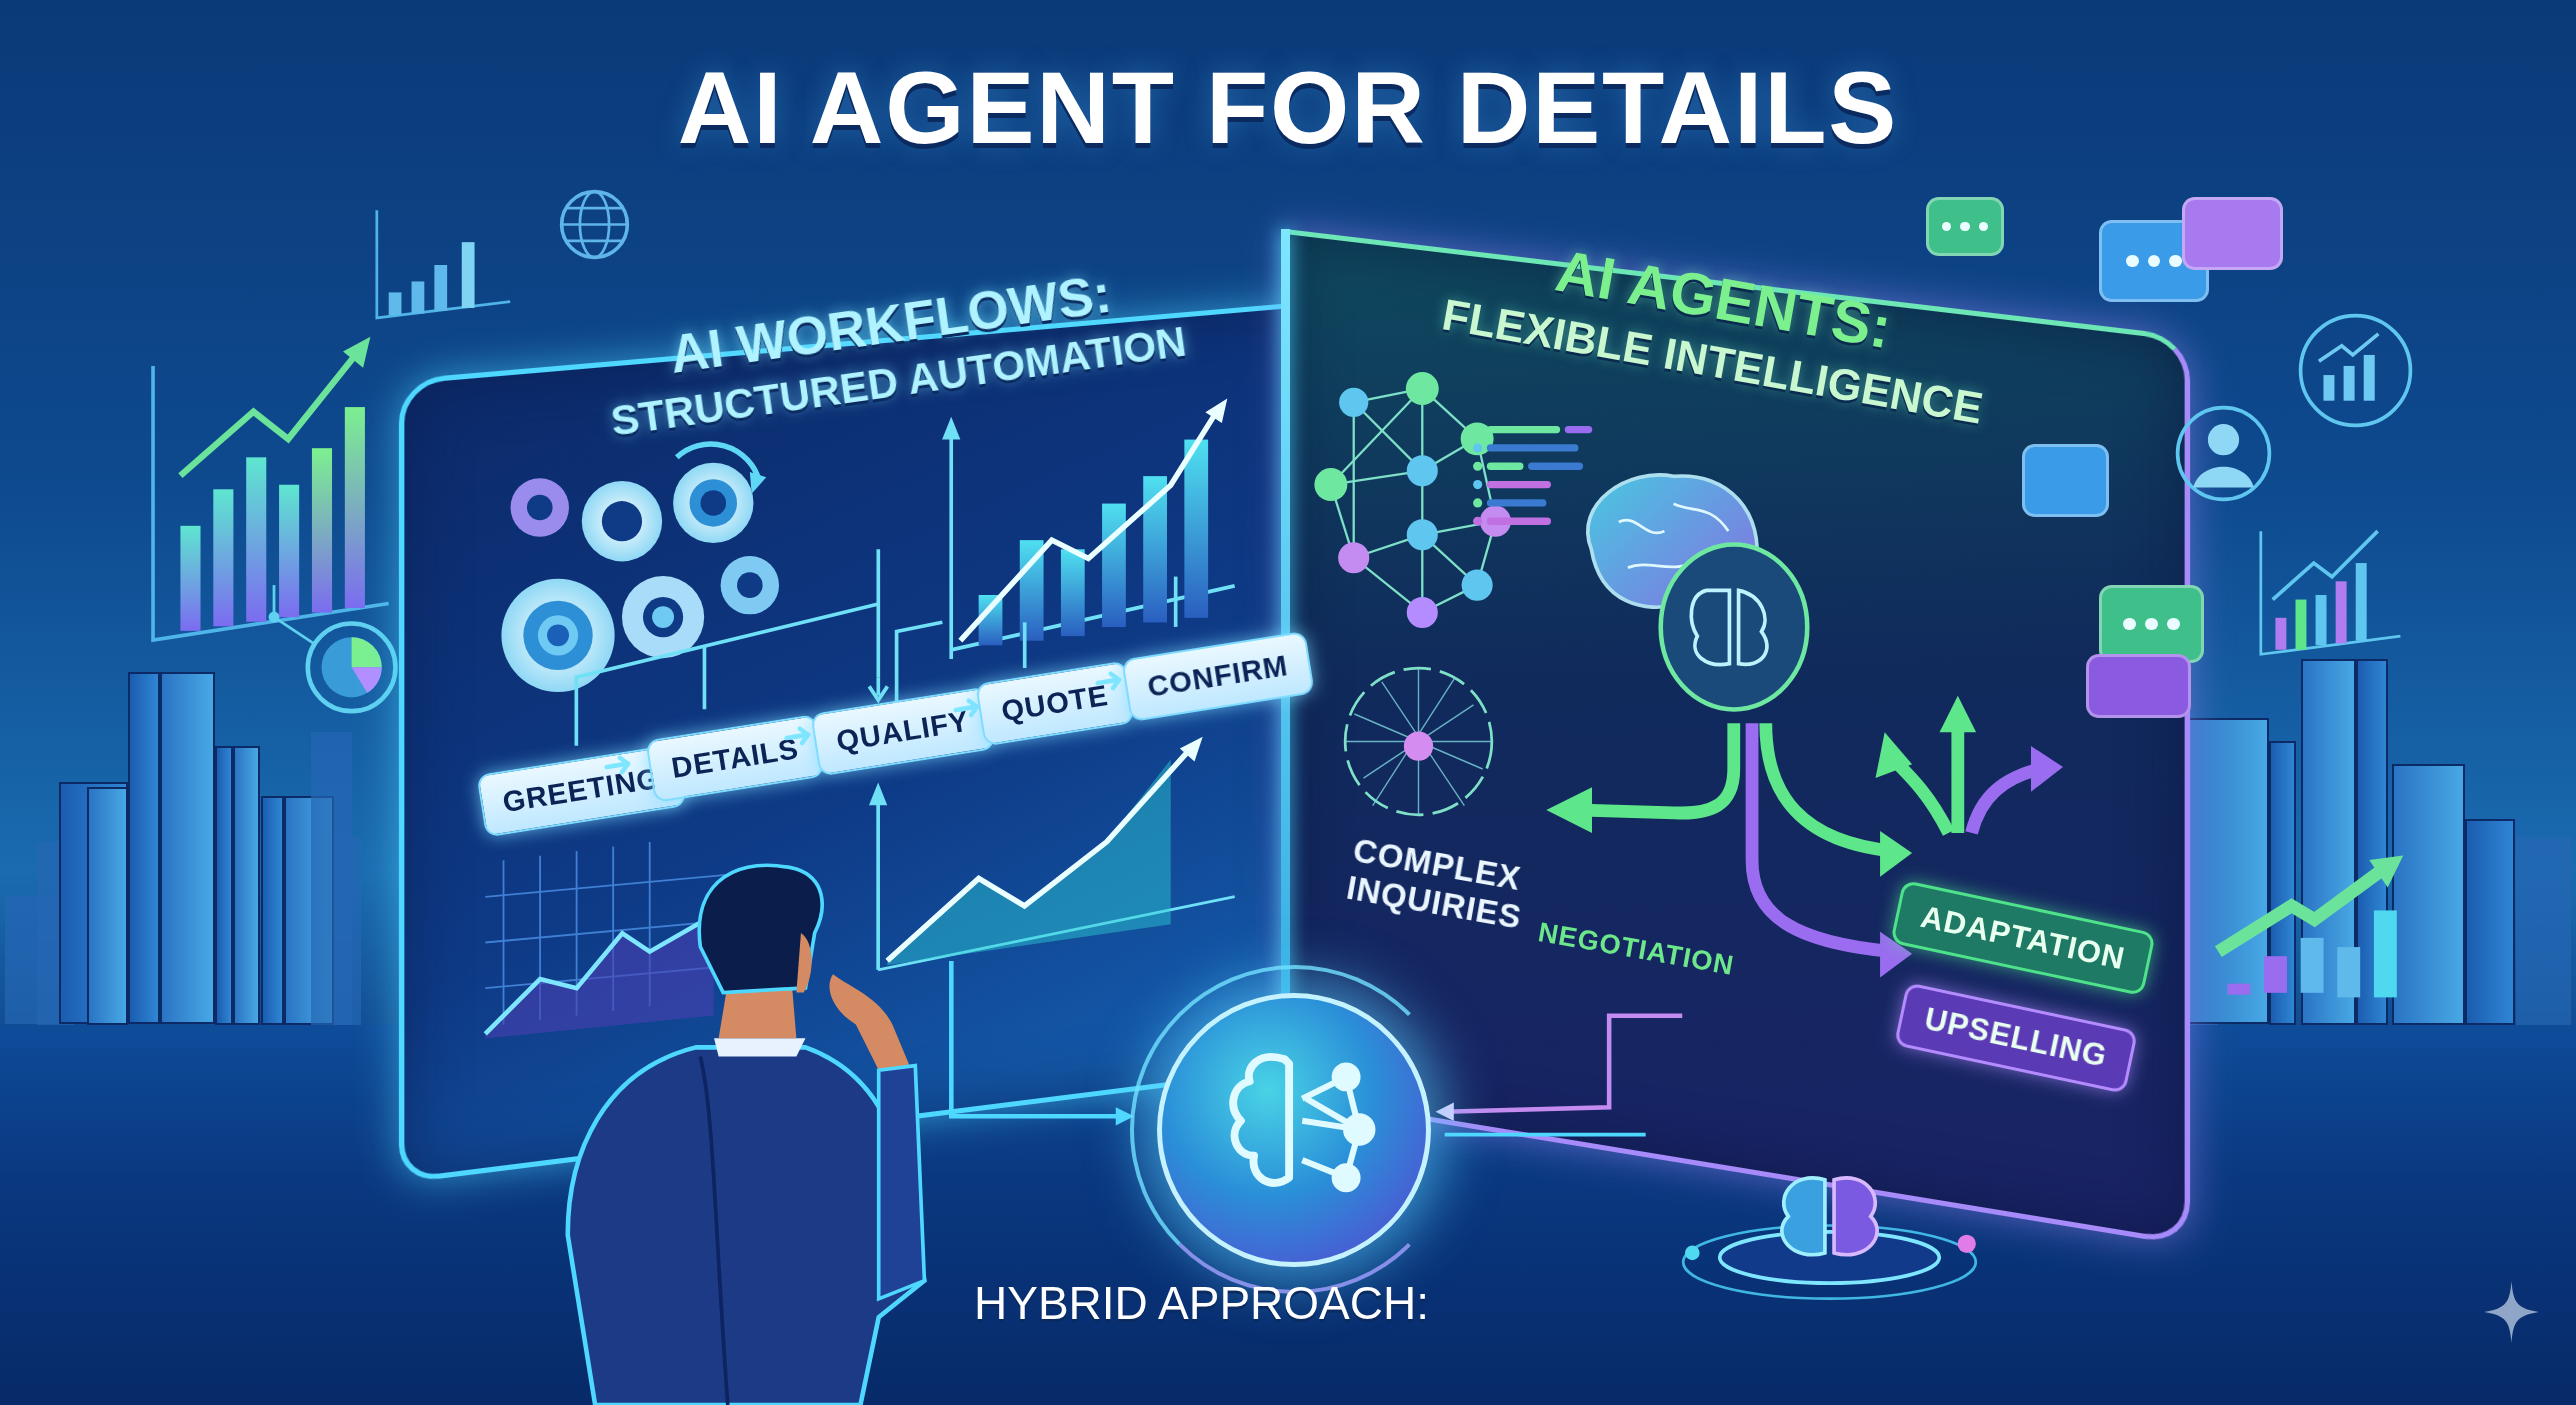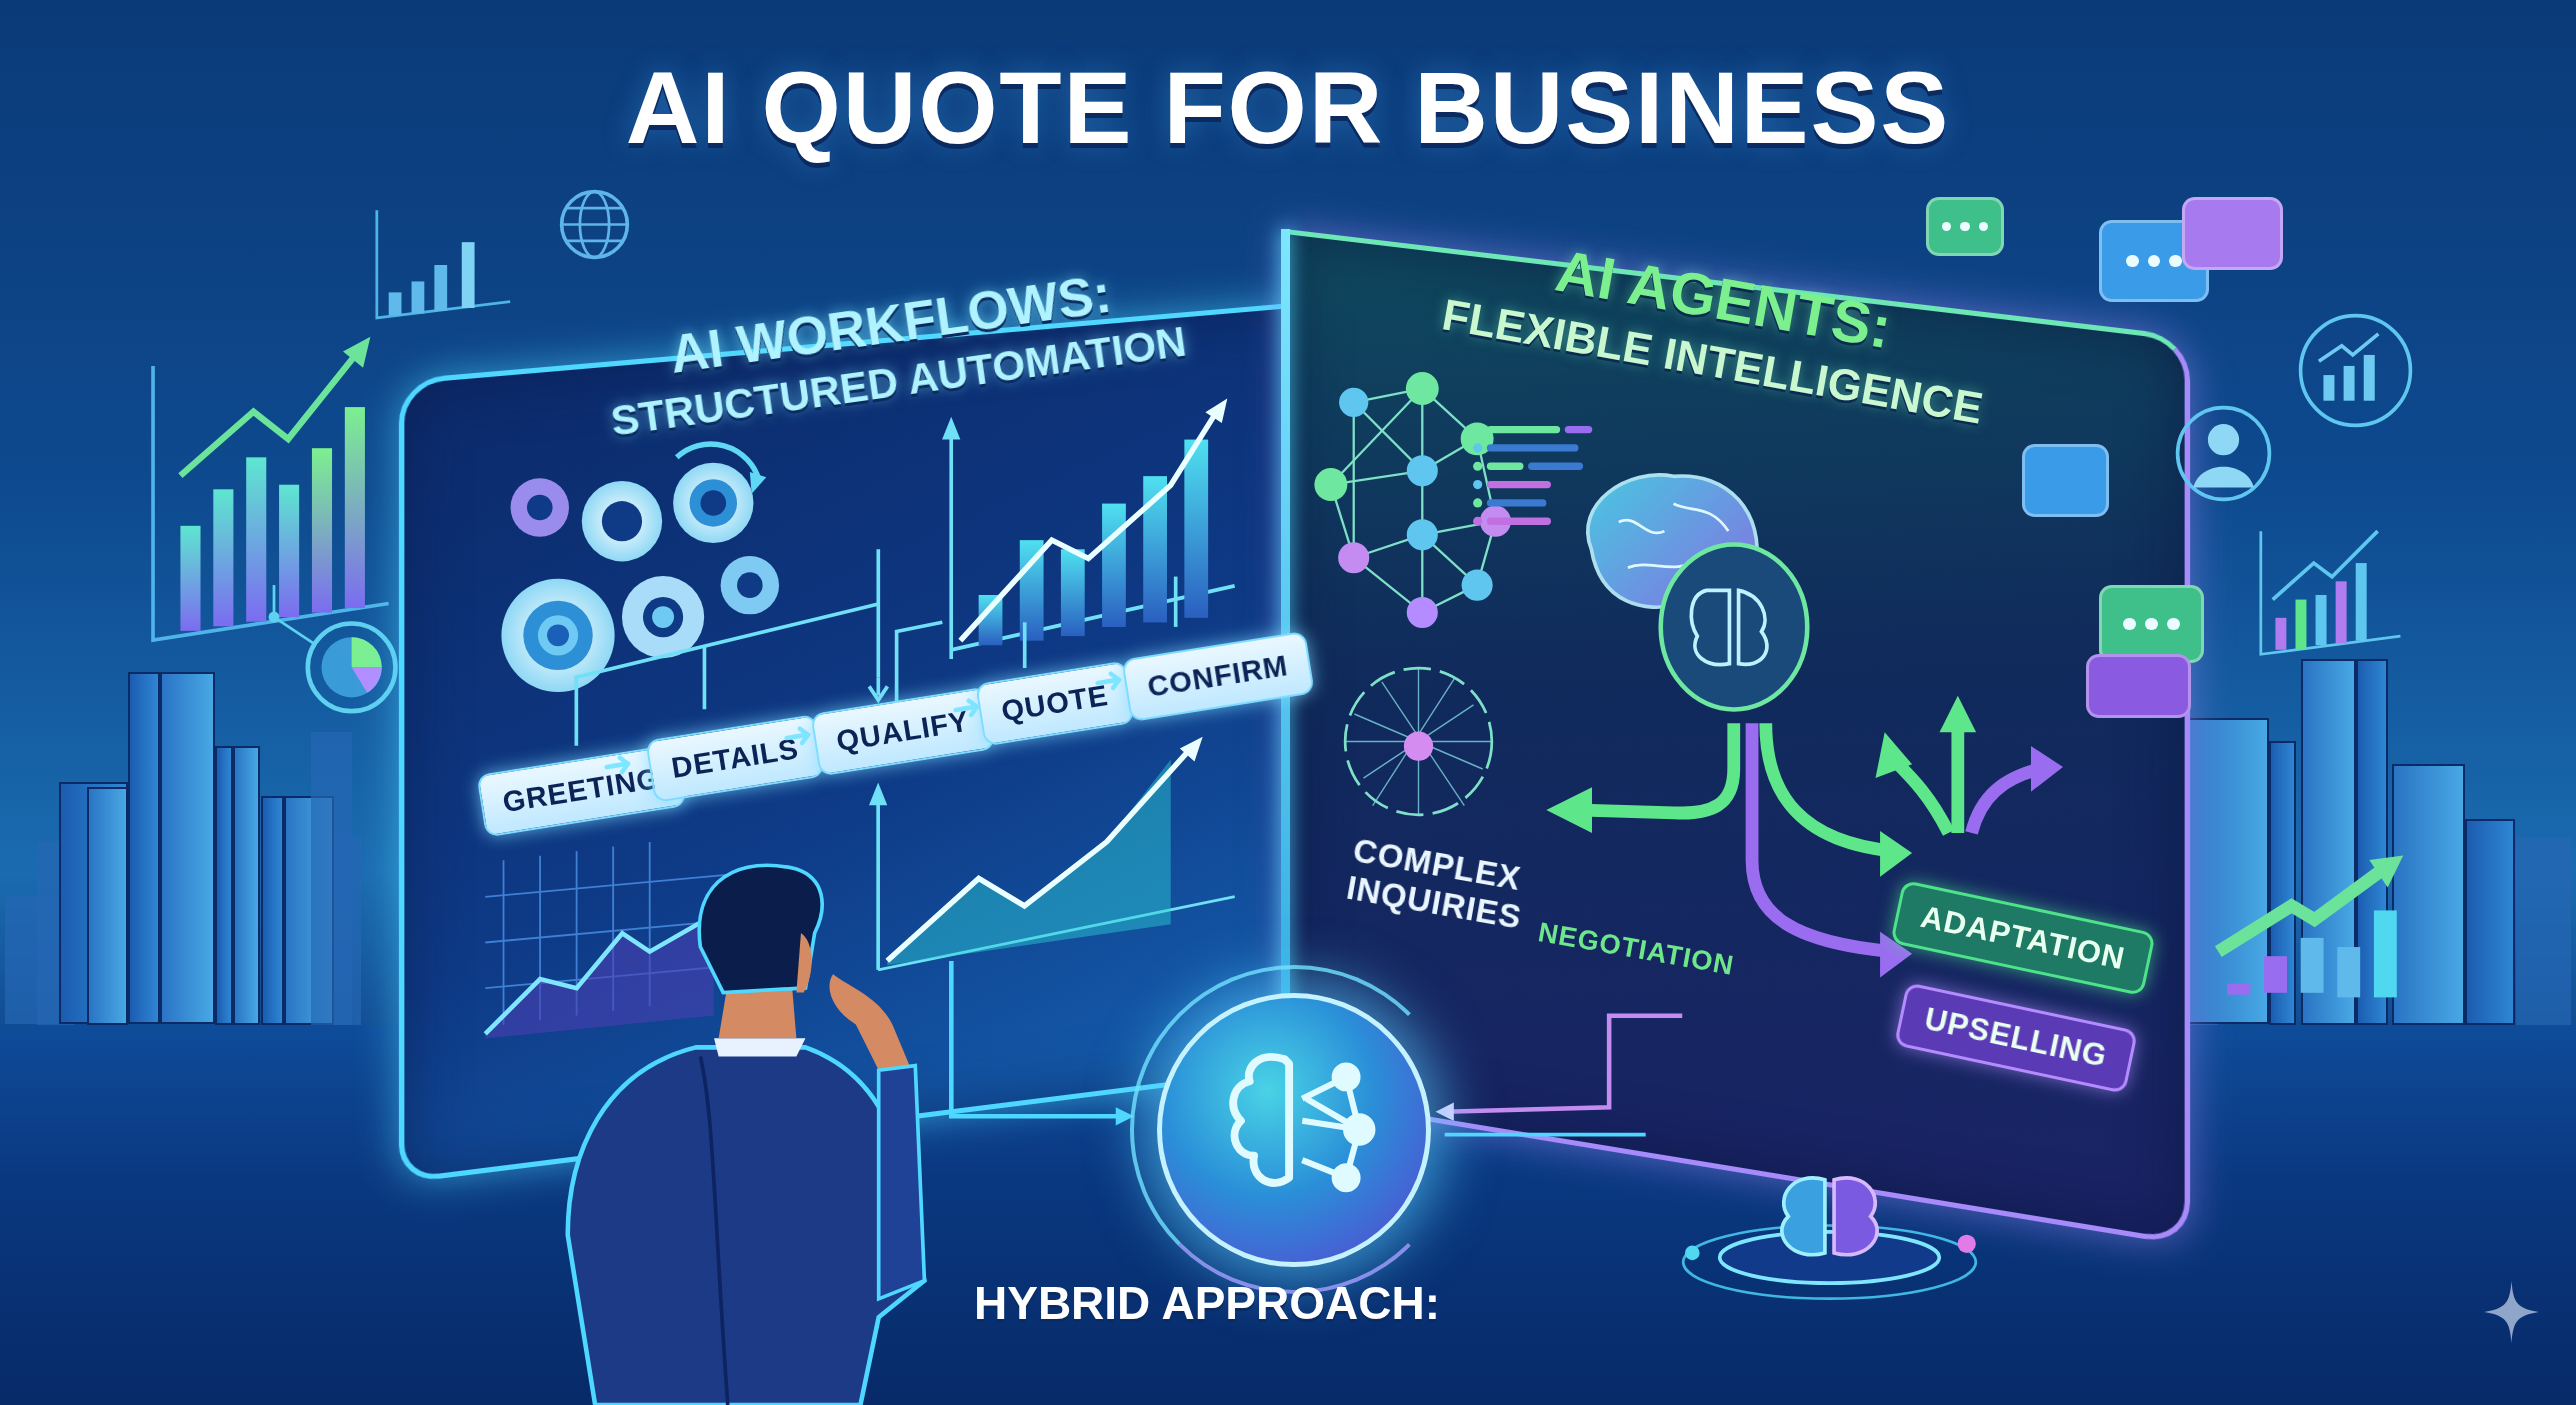--- a/index.html
+++ b/index.html
@@ -82,21 +82,21 @@
     position:absolute; left: 1157px; top: 993px; width: 274px; height: 274px; border-radius: 50%;
     background: radial-gradient(circle at 40% 35%, #49d3e6 0%, #2a8fd8 45%, #5b3fd0 100%);
     border: 5.5px solid #c4f3ff; box-shadow: 0 0 55px 13.7px rgba(90,210,255,0.6);
   }
   .hub-ring {
     position:absolute; left: 1130px; top: 965px; width: 329px; height: 329px; border-radius: 50%;
     border: 4.6px solid rgba(120,230,255,0.8); border-right-color: transparent; border-bottom-color: rgba(180,150,255,0.8);
   }
 
   .bottom-title {
-    position:absolute; left: 974px; top: 1276px; color:#ffffff; font-weight:700;
+    position:absolute; left: 974px; top: 1276px; color:#ffffff; font-weight:400;
     font-size: 46px; line-height: 55px; text-shadow: 0 2.7px 0 #0a2a60;
   }
 
   
   .floor {
     position:absolute; left:0; top: 1025px; width: 2576px; height: 381px;
     background: linear-gradient(180deg, #0e4c9a 0%, #0a3880 40%, #072a68 100%);
   }
   .bldg { position:absolute; border: 2.7px solid #0b2a66; background: linear-gradient(90deg,#1b5db0,#2f86d4); }
   .bldg.light { background: linear-gradient(90deg,#2a74c4,#48a8e4); }
@@ -137,21 +137,21 @@
   <div class="bldg dim" style="left:2145px;top:796px;width:73px;height:229px;"></div>
   <div class="bldg light" style="left:2182px;top:718px;width:87px;height:306px;"></div>
   <div class="bldg" style="left:2269px;top:741px;width:27.4px;height:284px;"></div>
   <div class="bldg light" style="left:2301px;top:659px;width:55px;height:366px;"></div>
   <div class="bldg" style="left:2356px;top:659px;width:32px;height:366px;"></div>
   <div class="bldg light" style="left:2392px;top:764px;width:73px;height:261px;"></div>
   <div class="bldg" style="left:2465px;top:819px;width:50px;height:206px;"></div>
   <div class="bldg dim" style="left:2516px;top:837px;width:55px;height:188px;"></div>
 </div>
 
-<div class="main-title">AI QUOTE FOR BUSINESS</div>
+<div class="main-title">AI AGENT FOR DETAILS</div>
 
 <svg class="abs" style="left:375px;top:210px;" width="137" height="110" viewBox="0 0 150 120">
   <polyline points="2,0 2,118 148,100" fill="none" stroke="#4fb4e8" stroke-width="3"></polyline>
   <rect x="15" y="90" width="14" height="25" fill="#5fb9ea"></rect>
   <rect x="40" y="78" width="14" height="35" fill="#5fb9ea"></rect>
   <rect x="65" y="60" width="14" height="50" fill="#5fb9ea"></rect>
   <rect x="95" y="35" width="14" height="72" fill="#7fd4f4"></rect>
 </svg>
 <svg class="abs" style="left:558px;top:188px;" width="73" height="73" viewBox="0 0 80 80">
   <circle cx="40" cy="40" r="36" fill="none" stroke="#5fb4e8" stroke-width="4"></circle>

